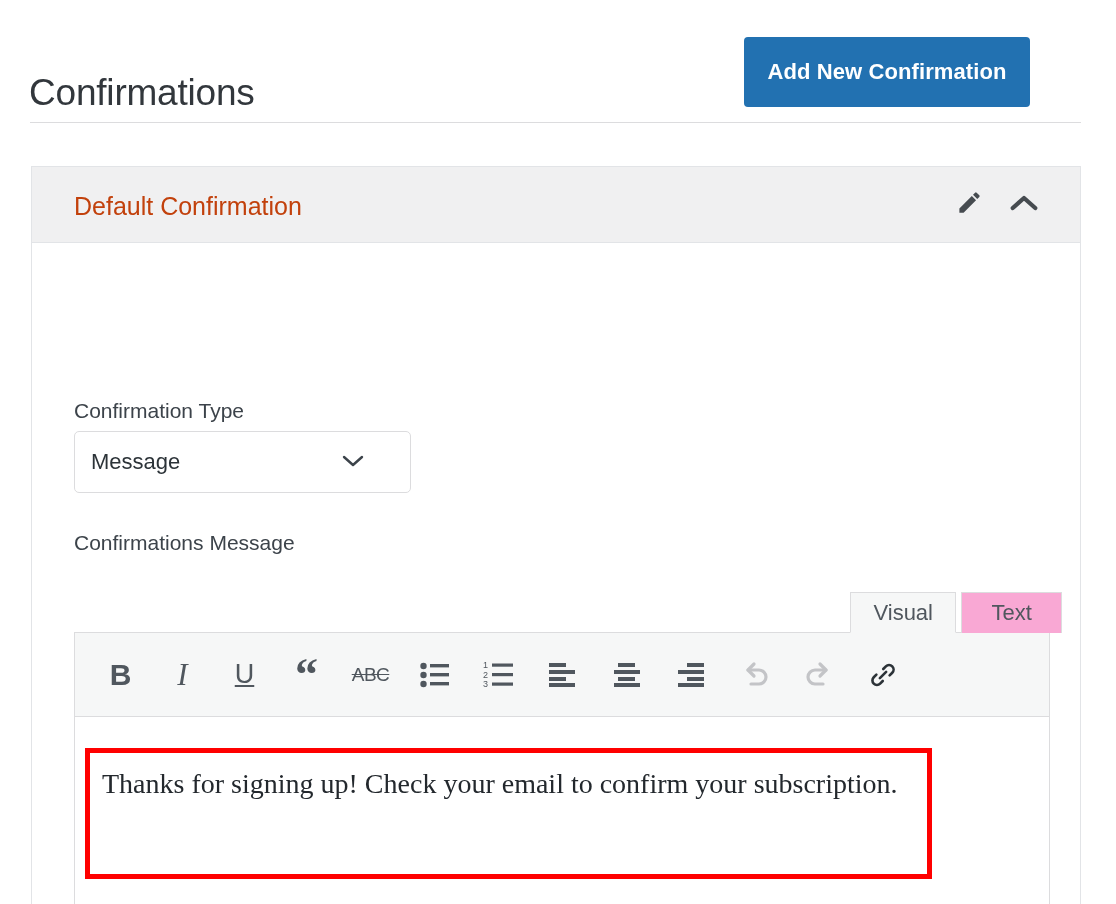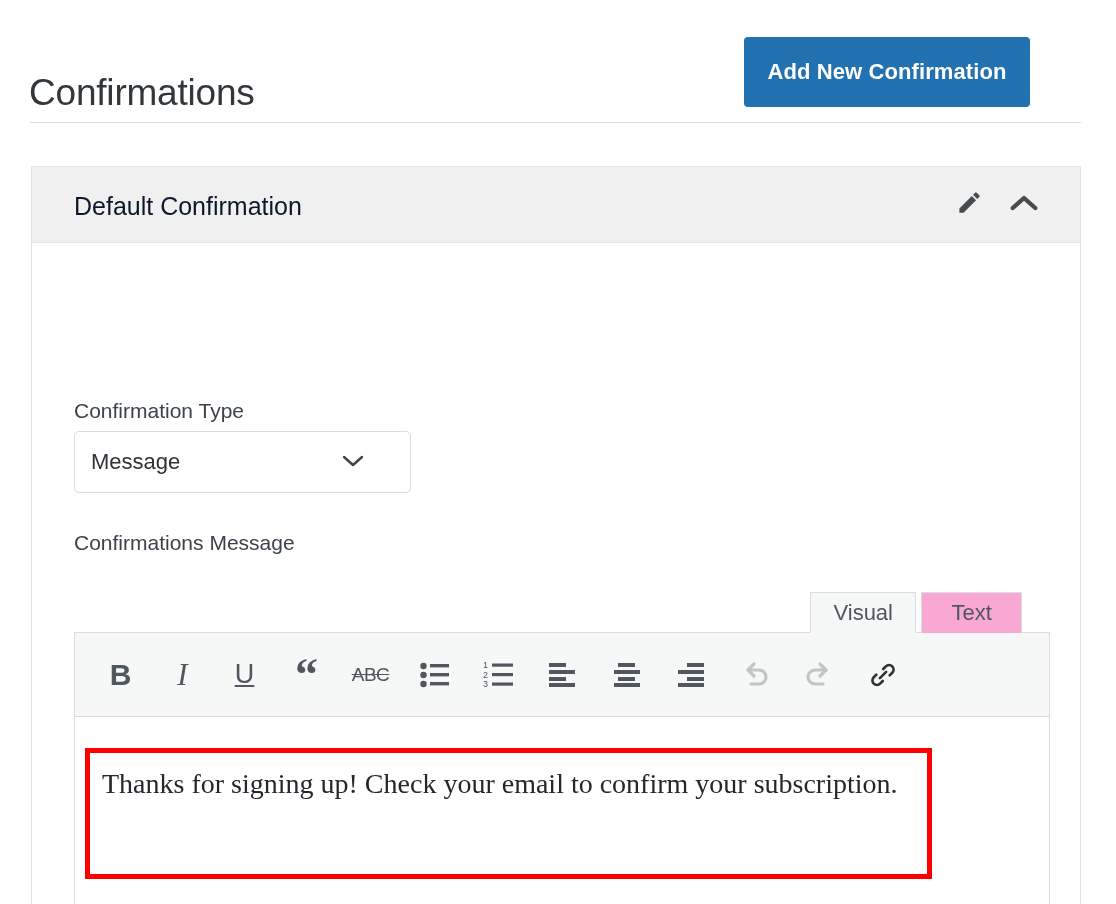--- a/index.html
+++ b/index.html
@@ -81,21 +81,21 @@
     position: relative;
     height: 76px;
     background: #f0f0f1;
     border-bottom: 1px solid #e2e4e7;
   }
   .panel-title {
     position: absolute;
     left: 42px;
     top: 24px;
     font-size: 25px;
-    color: #0f172a;
+    color: #c2410c;
     font-weight: 400;
     line-height: 30px;
   }
   .panel-actions {
     position: absolute;
     right: 41px;
     top: 22px;
     display: flex;
     align-items: center;
     gap: 26px;
@@ -150,21 +150,21 @@
   .select-chevron {
     position: absolute;
     right: 22px;
     top: 22px;
     pointer-events: none;
   }
 
   
   .editor-tabs {
     position: absolute;
-    left: 778px;
+    left: 818px;
     top: 349px;
     width: 212px;
     height: 41px;
     display: flex;
     align-items: flex-end;
   }
   .ed-tab {
     font-family: "Liberation Sans", sans-serif;
     font-size: 22px;
     color: #50575e;

